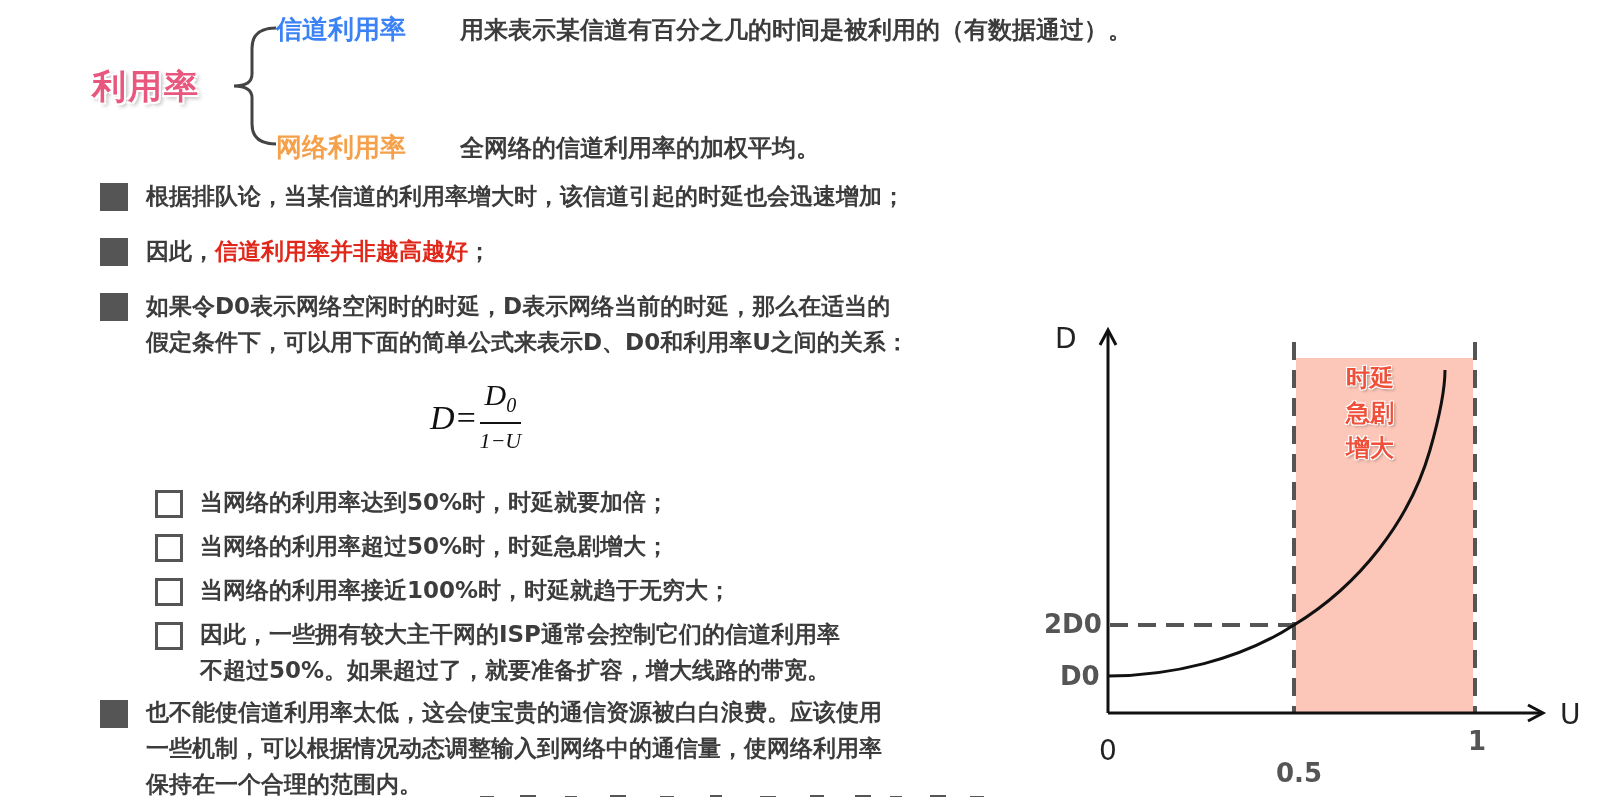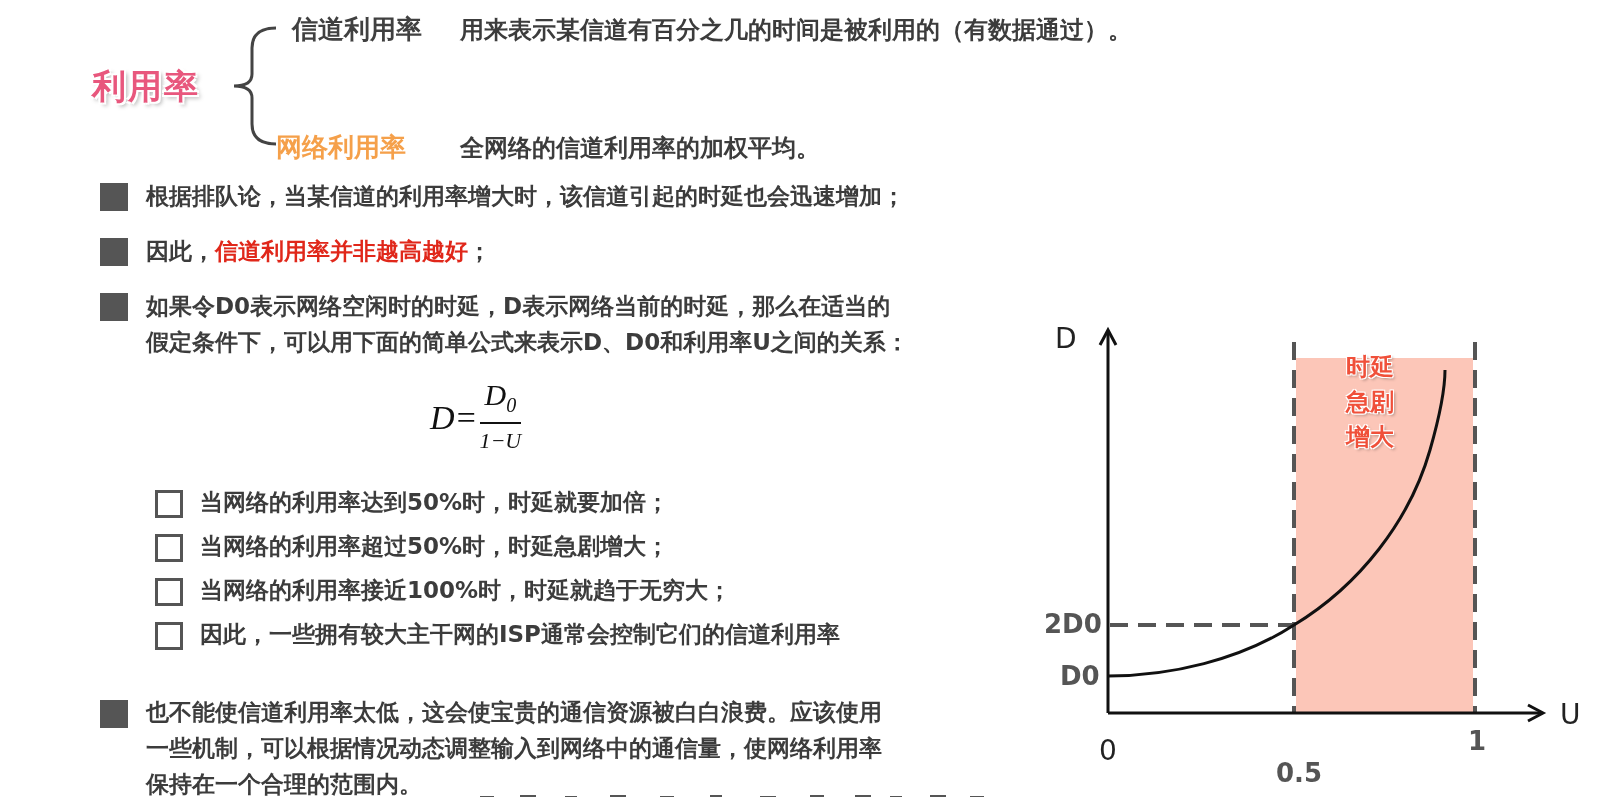--- a/index.html
+++ b/index.html
@@ -10,21 +10,21 @@
   }
   .abs { position: absolute; white-space: nowrap; }
 
   
   .main-term {
     left: 92px; top: 64px; font-size: 34px; font-weight: bold; color: #e8577d;
     letter-spacing: 2px;
     text-shadow: 2px 2px 0 #fff, -2px -2px 0 #fff, 2px -2px 0 #fff, -2px 2px 0 #fff, 3px 3px 4px rgba(0,0,0,0.35);
   }
   .term { font-size: 26px; font-weight: bold; }
-  .term-blue { left: 292px; top: 12px; color: #404040; }
+  .term-blue { left: 276px; top: 12px; color: #3b82f6; }
   .term-orange { left: 276px; top: 130px; color: #f5a04a; }
   .def { font-size: 24px; font-weight: bold; color: #3c3c3c; }
   .def-1 { left: 460px; top: 14px; }
   .def-2 { left: 460px; top: 132px; }
 
   
   .bullet-sq { width: 28px; height: 28px; background: #555555; }
   .btext { font-size: 23px; font-weight: bold; color: #3c3c3c; line-height: 36px; }
   .red { color: #e0271a; }
 
@@ -81,20 +81,21 @@
 
 <div class="abs cbox" style="left:155px; top:534px;"></div>
 <div class="abs btext" style="left:200px; top:528px;">当网络的利用率超过50%时，时延急剧增大；</div>
 
 <div class="abs cbox" style="left:155px; top:578px;"></div>
 <div class="abs btext" style="left:200px; top:572px;">当网络的利用率接近100%时，时延就趋于无穷大；</div>
 
 <div class="abs cbox" style="left:155px; top:622px;"></div>
 <div class="abs btext" style="left:200px; top:616px;">
   <div>因此，一些拥有较大主干网的ISP通常会控制它们的信道利用率</div>
+  <div>不超过50%。如果超过了，就要准备扩容，增大线路的带宽。</div>
 </div>
 
 <div class="abs bullet-sq" style="left:100px; top:700px;"></div>
 <div class="abs btext" style="left:146px; top:694px;">
   <div>也不能使信道利用率太低，这会使宝贵的通信资源被白白浪费。应该使用</div>
   <div>一些机制，可以根据情况动态调整输入到网络中的通信量，使网络利用率</div>
   <div>保持在一个合理的范围内。</div>
 </div>
 
 <div class="abs" style="left:460px; top:788px; width:560px; height:9px; overflow:hidden;">
@@ -137,18 +138,18 @@
   <div class="abs chart-label" style="left:1055px; top:322px;">D</div>
   <div class="abs chart-label" style="left:1560px; top:698px;">U</div>
 
   <div class="abs tick-label" style="left:1044px; top:609px;">2D0</div>
   <div class="abs tick-label" style="left:1060px; top:661px;">D0</div>
 
   <div class="abs chart-label" style="left:1099px; top:734px;">0</div>
   <div class="abs tick-label" style="left:1276px; top:726px;margin-top:32px;">0.5</div>
   <div class="abs tick-label" style="left:1468px; top:726px;">1</div>
 
-  <div class="abs anno" style="left:1346px; top:350px;">
+  <div class="abs anno" style="left:1346px; top:361px;">
     <div>时延</div>
     <div>急剧</div>
     <div>增大</div>
   </div>
 </div>
 
 </body></html>

